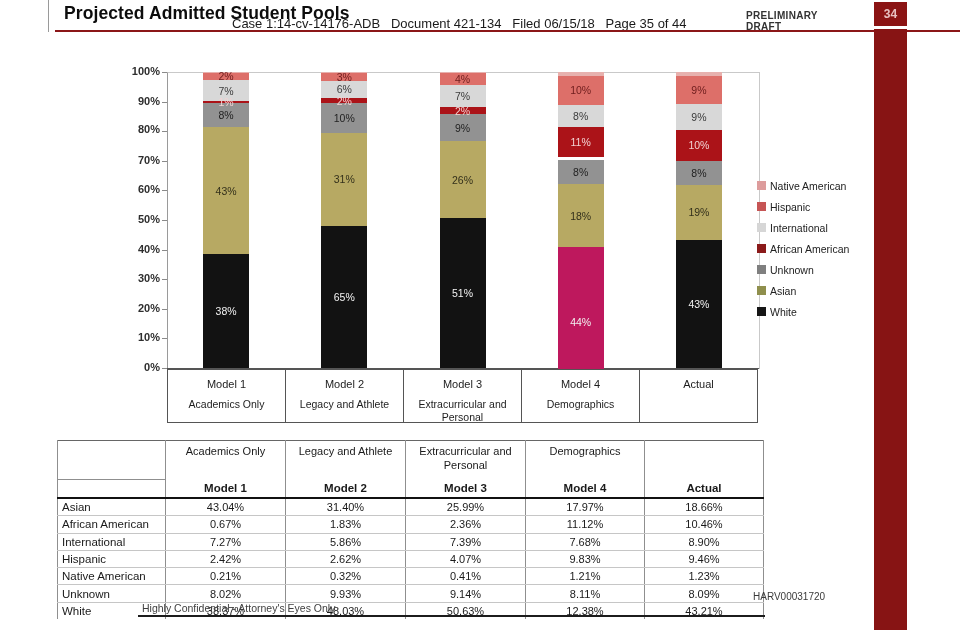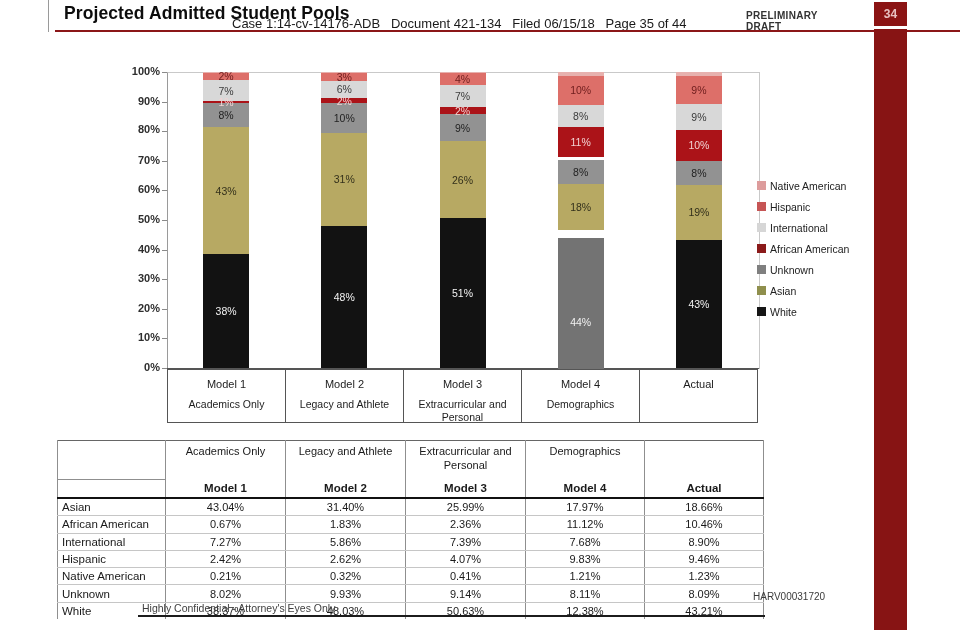--- a/index.html
+++ b/index.html
@@ -105,21 +105,21 @@
       <span class="seglabel" style="color: rgb(242, 210, 210);">1%</span>
     </div>
     <div class="seg" style="left: 203.1px; top: 79.7848px; width: 46px; height: 21.5192px; background: rgb(216, 216, 216);">
       <span class="seglabel" style="color: rgb(59, 59, 59);">7%</span>
     </div>
     <div class="seg" style="left: 203.1px; top: 72.6216px; width: 46px; height: 7.1632px; background: rgb(221, 111, 105);">
       <span class="seglabel" style="color: rgb(110, 29, 29);">2%</span>
     </div>
     <div class="seg" style="left: 203.1px; top: 72px; width: 46px; height: 0.6216px; background: rgb(231, 177, 174);"></div>
     <div class="seg" style="left: 321.3px; top: 225.831px; width: 46px; height: 142.169px; background: rgb(18, 18, 18);">
-      <span class="seglabel" style="color: rgb(242, 242, 242);">48%</span>
+      <span class="seglabel" style="color: rgb(242, 242, 242);">65%</span>
     </div>
     <div class="seg" style="left: 321.3px; top: 132.887px; width: 46px; height: 92.944px; background: rgb(183, 169, 99);">
       <span class="seglabel" style="color: rgb(51, 48, 27);">31%</span>
     </div>
     <div class="seg" style="left: 321.3px; top: 103.494px; width: 46px; height: 29.3928px; background: rgb(146, 146, 146);">
       <span class="seglabel" style="color: rgb(31, 31, 31);">10%</span>
     </div>
     <div class="seg" style="left: 321.3px; top: 98.0776px; width: 46px; height: 5.4168px; background: rgb(171, 19, 24);">
       <span class="seglabel" style="color: rgb(242, 210, 210);">2%</span>
     </div>
@@ -142,24 +142,24 @@
     <div class="seg" style="left: 439.5px; top: 107.165px; width: 46px; height: 6.9856px; background: rgb(171, 19, 24);">
       <span class="seglabel" style="color: rgb(242, 210, 210);">2%</span>
     </div>
     <div class="seg" style="left: 439.5px; top: 85.2904px; width: 46px; height: 21.8744px; background: rgb(216, 216, 216);">
       <span class="seglabel" style="color: rgb(59, 59, 59);">7%</span>
     </div>
     <div class="seg" style="left: 439.5px; top: 73.2432px; width: 46px; height: 12.0472px; background: rgb(221, 111, 105);">
       <span class="seglabel" style="color: rgb(110, 29, 29);">4%</span>
     </div>
     <div class="seg" style="left: 439.5px; top: 72.0296px; width: 46px; height: 1.2136px; background: rgb(231, 177, 174);"></div>
-    <div class="seg" style="left: 557.7px; top: 237.523px; width: 46px; height: 169px; background: #737373;">
+    <div class="seg" style="left: 557.7px; top: 237.523px; width: 46px; height: 169px; background: #be185d;">
       <span class="seglabel" style="color: rgb(242, 242, 242);">44%</span>
     </div>
-    <div class="seg" style="left: 557.7px; top: 184.332px; width: 46px; height: 46px; background: rgb(183, 169, 99);">
+    <div class="seg" style="left: 557.7px; top: 184.332px; width: 46px; height: 63px; background: rgb(183, 169, 99);">
       <span class="seglabel" style="color: rgb(51, 48, 27);">18%</span>
     </div>
     <div class="seg" style="left: 557.7px; top: 160.326px; width: 46px; height: 24.0056px; background: rgb(146, 146, 146);">
       <span class="seglabel" style="color: rgb(31, 31, 31);">8%</span>
     </div>
     <div class="seg" style="left: 557.7px; top: 127.411px; width: 46px; height: 30px; background: rgb(171, 19, 24);">
       <span class="seglabel" style="color: rgb(242, 210, 210);">11%</span>
     </div>
     <div class="seg" style="left: 557.7px; top: 104.678px; width: 46px; height: 22.7328px; background: rgb(216, 216, 216);">
       <span class="seglabel" style="color: rgb(59, 59, 59);">8%</span>

